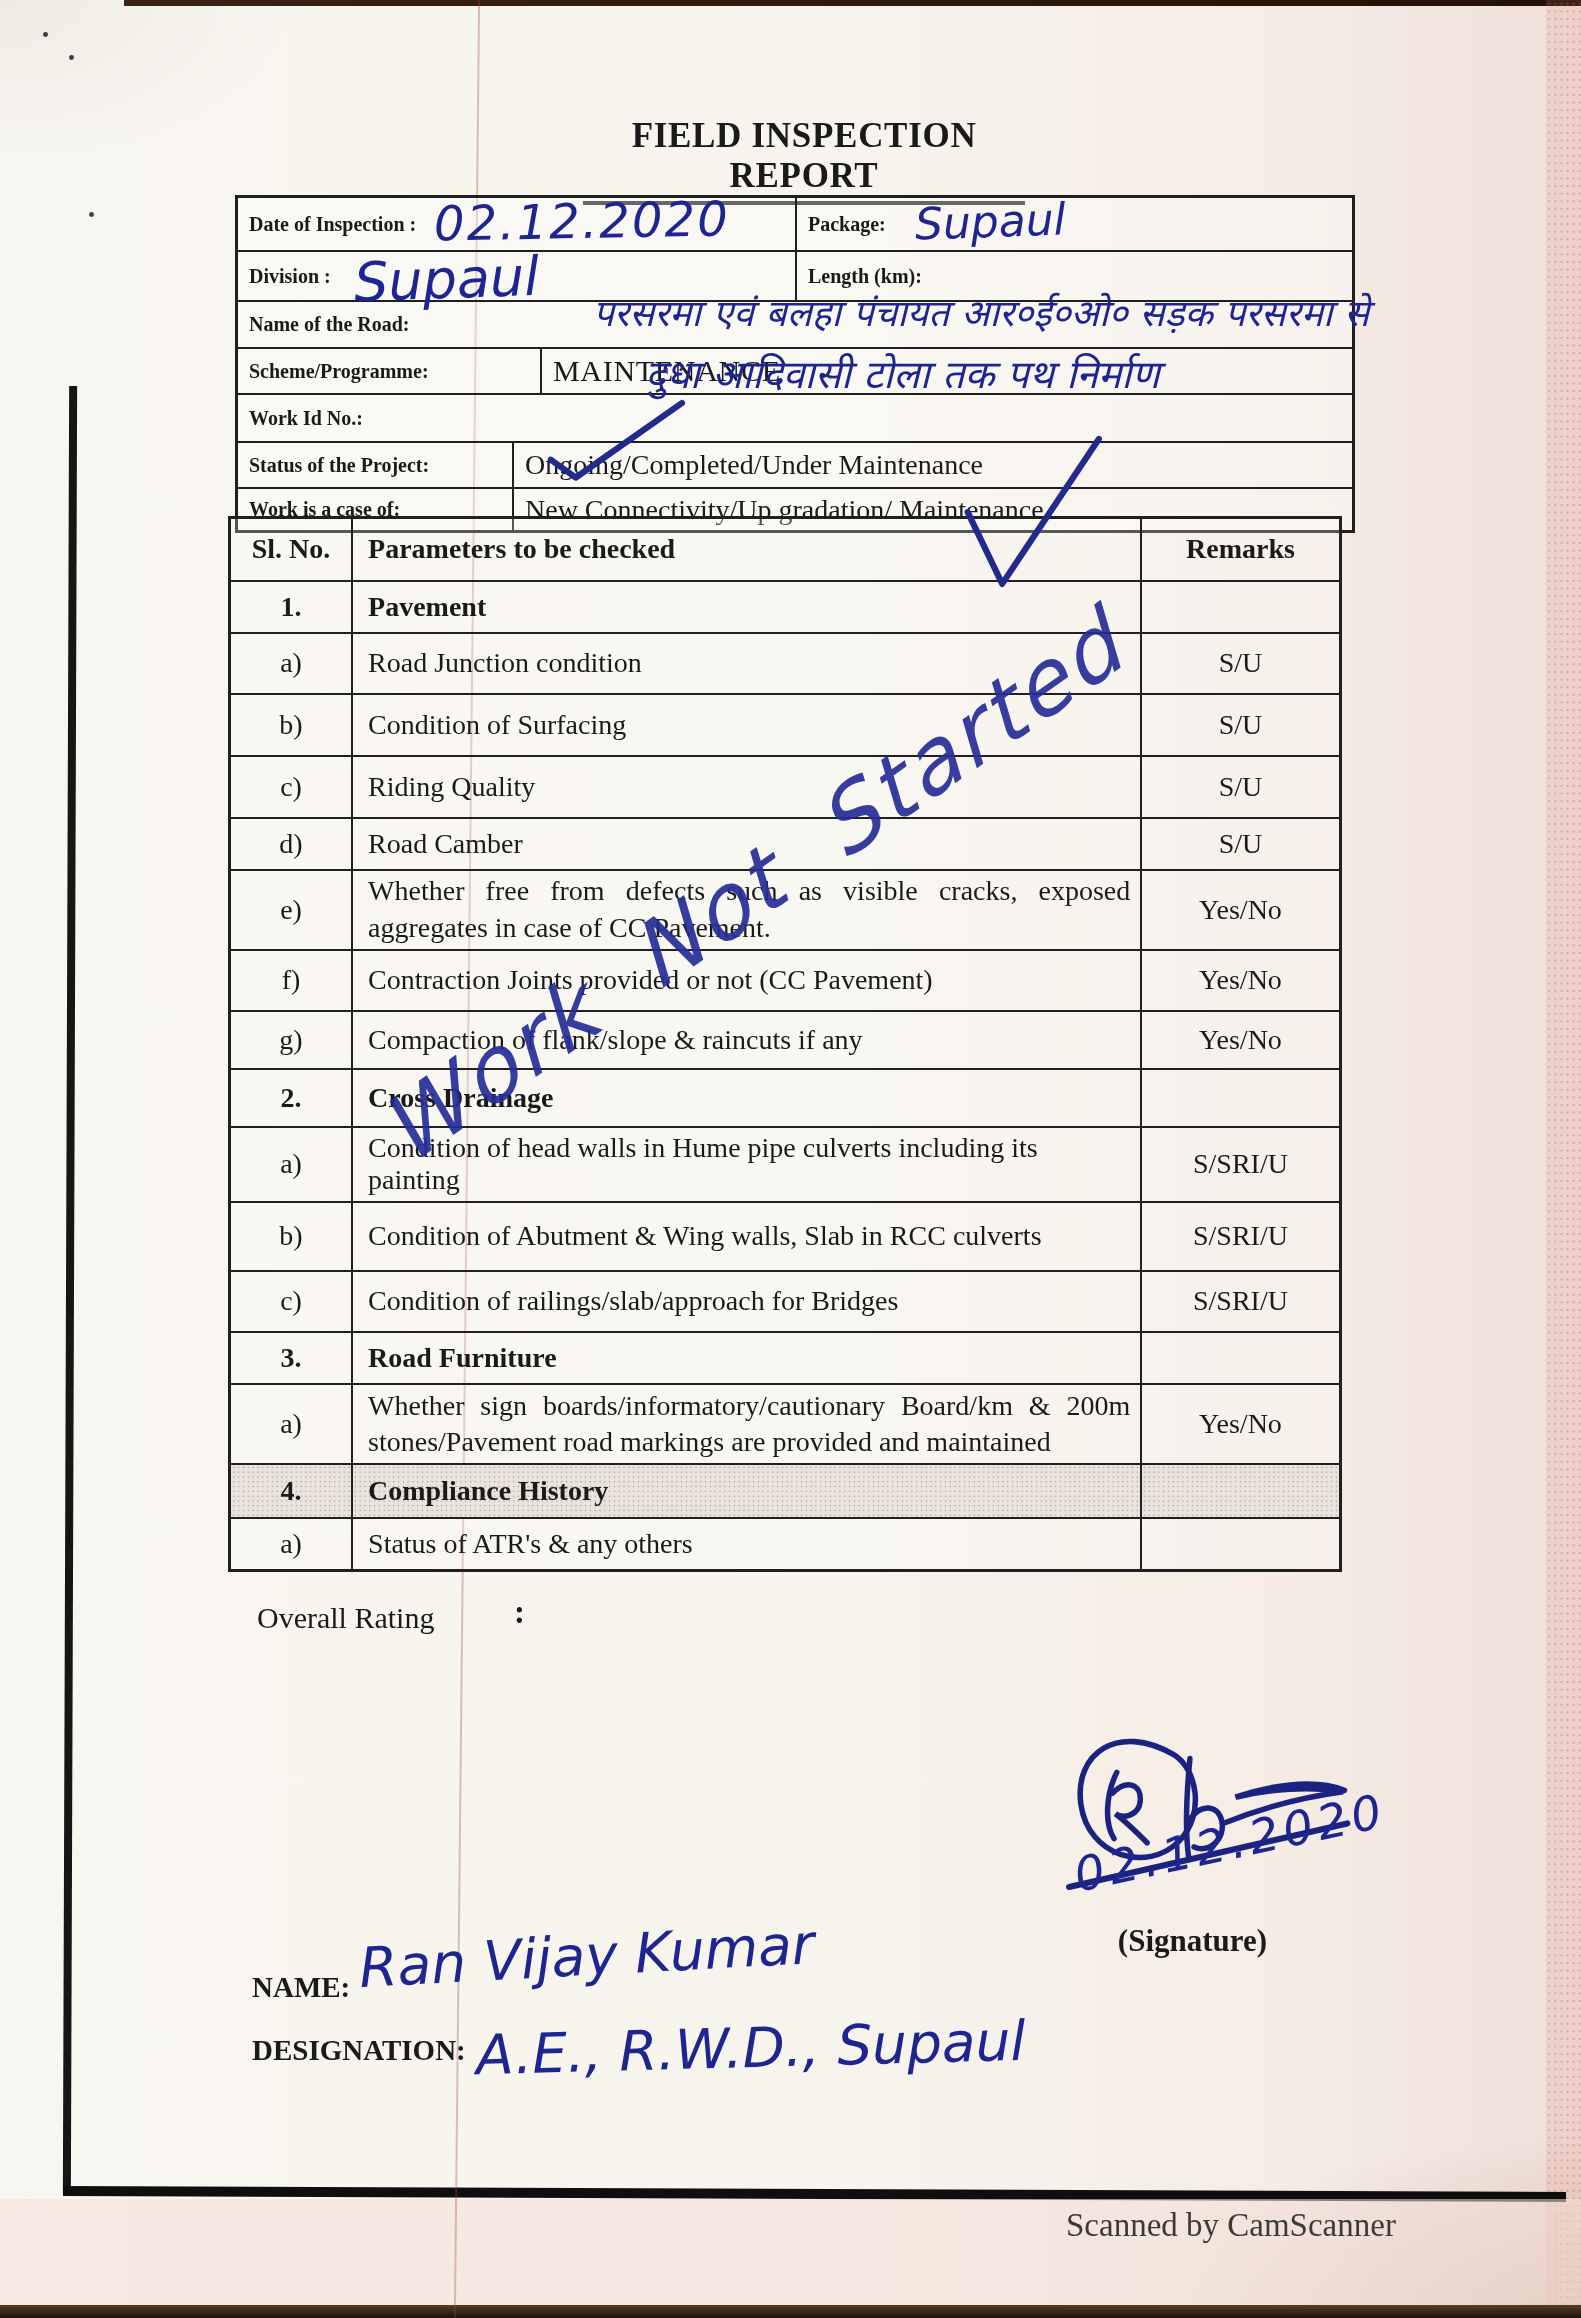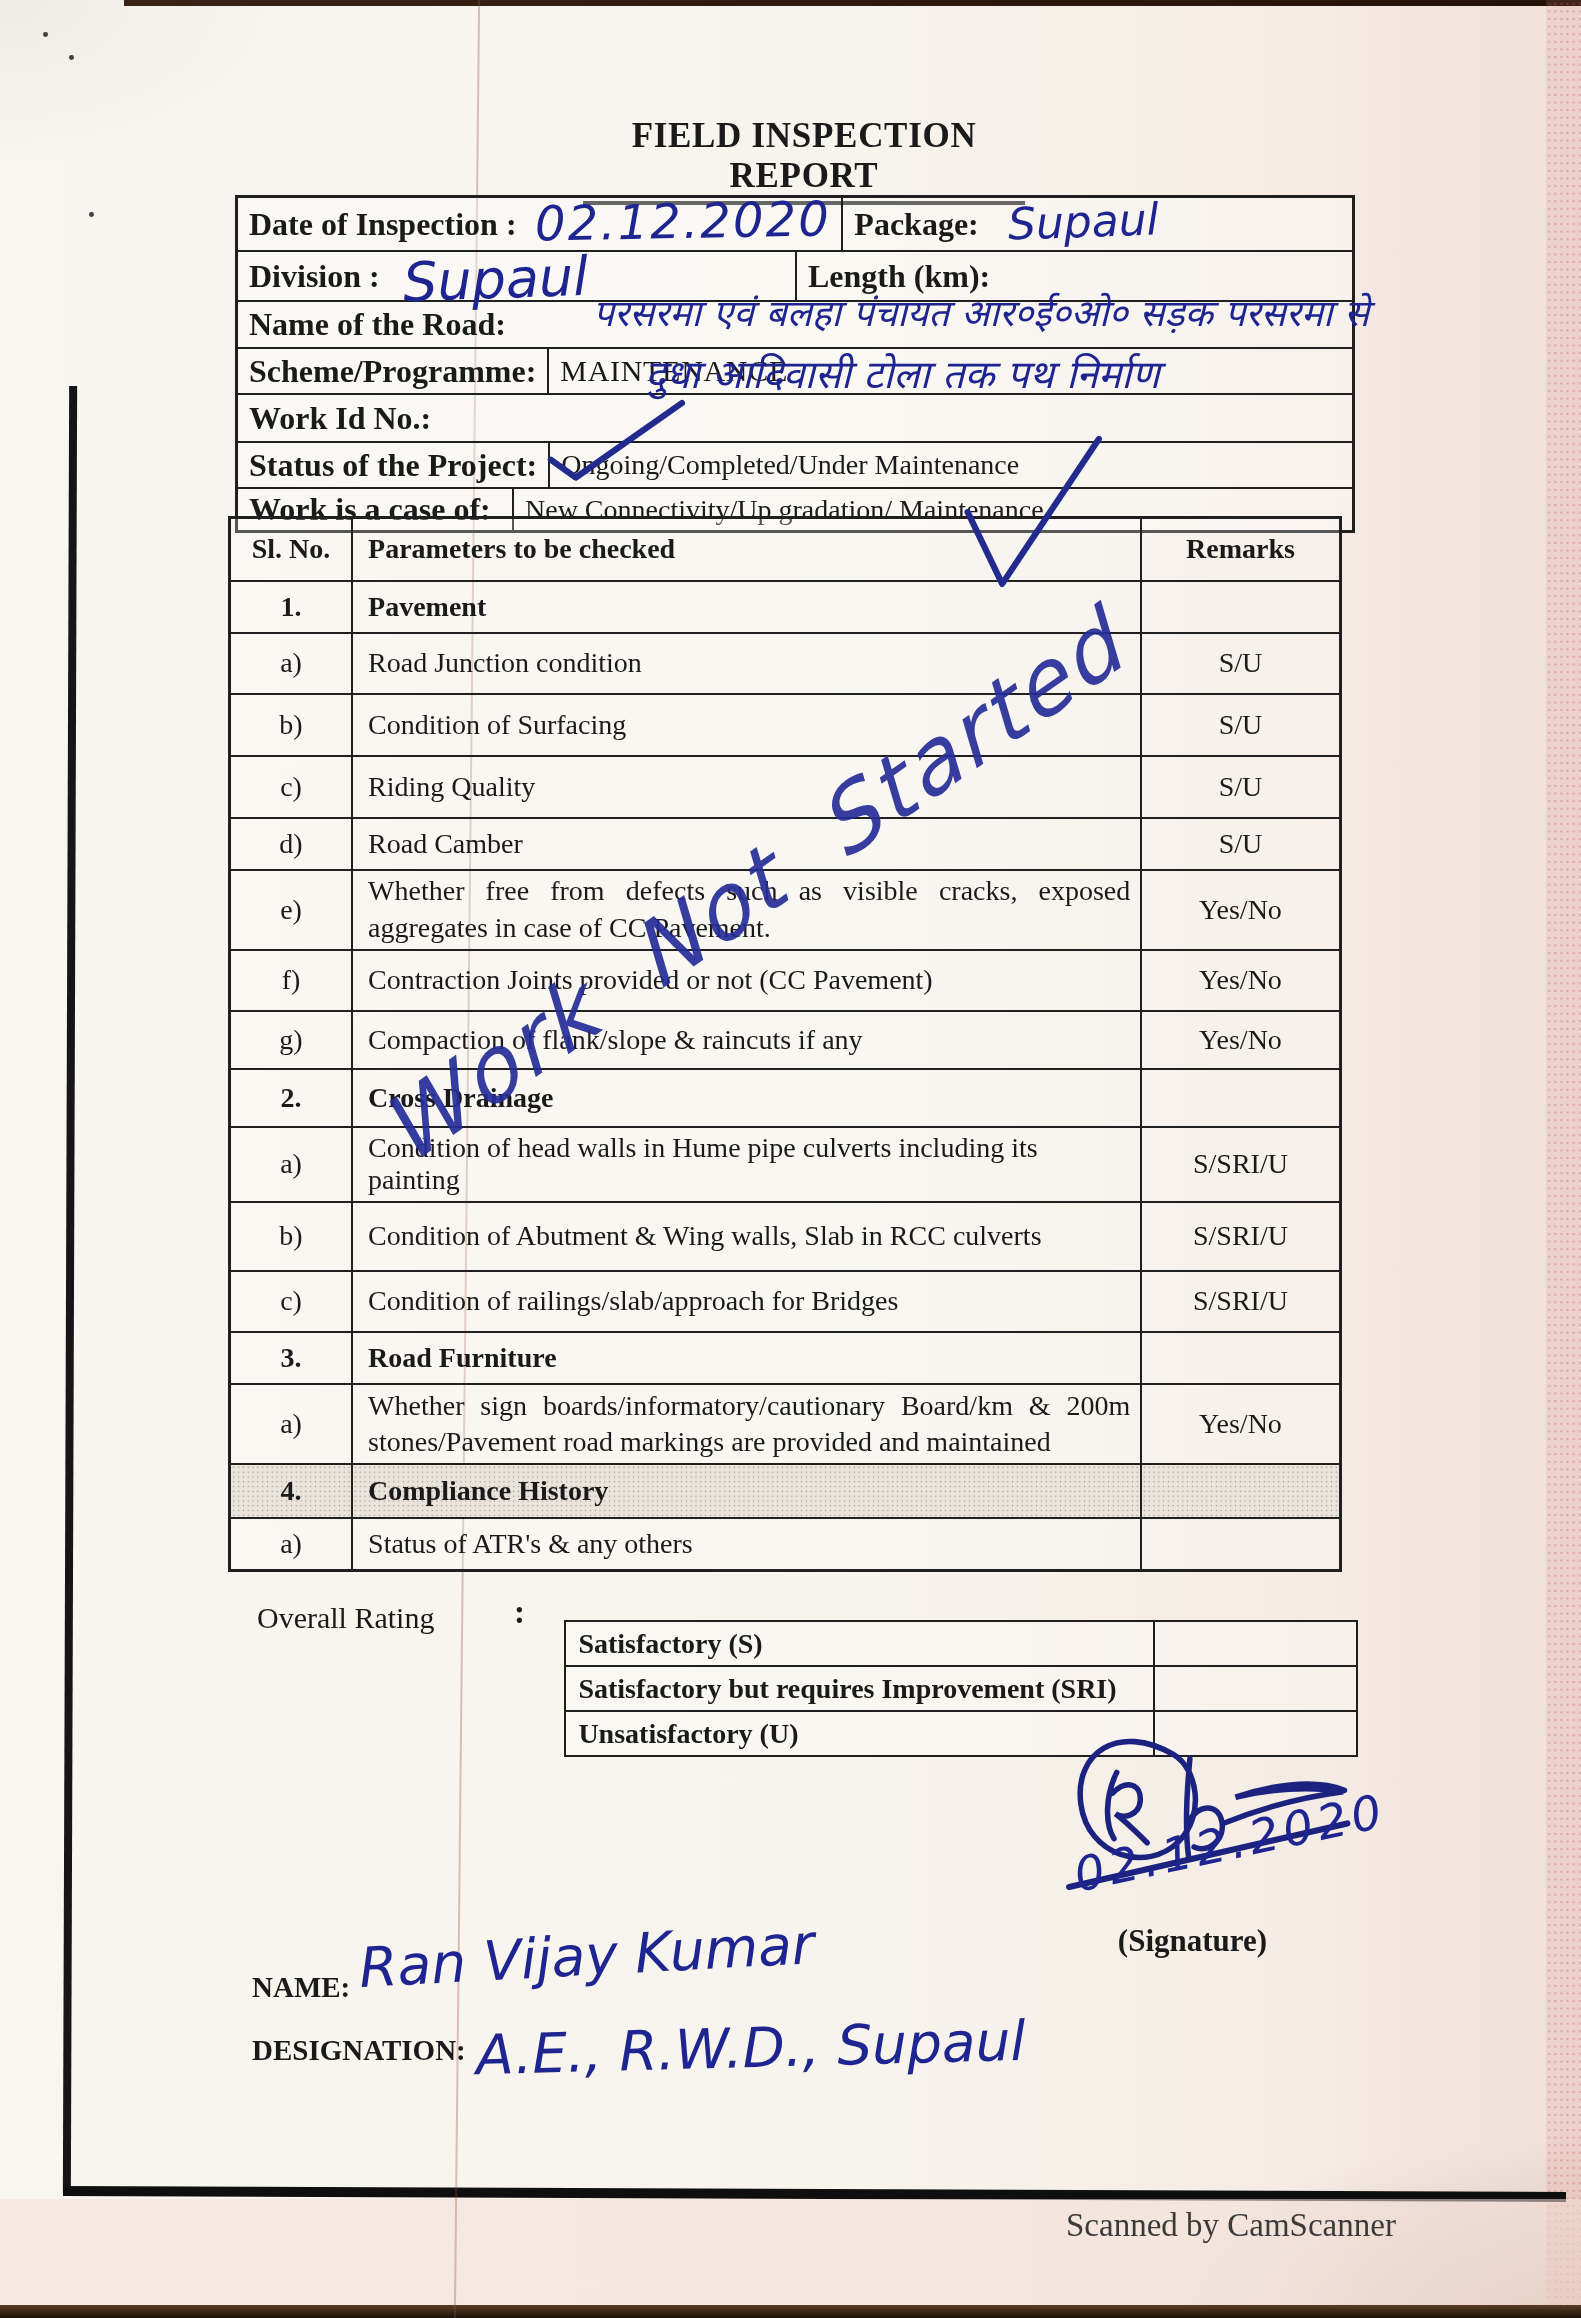--- a/index.html
+++ b/index.html
@@ -26,21 +26,21 @@
   .title{position:absolute;left:583px;top:116px;width:442px;text-align:center;
     font-size:35px;font-weight:bold;letter-spacing:0.7px;
     border-bottom:4.8px solid #161616;padding-bottom:4.8px;}
 
   
   .htable{position:absolute;left:235px;top:195px;width:1114px;border:3.5px solid #1f1f1f;background:rgba(255,255,255,.35);}
   .hrow{display:flex;border-bottom:2.8px solid #1f1f1f;position:relative;}
   .hrow:last-child{border-bottom:none;}
   .hcell{display:flex;align-items:center;padding:1.4px 11px;box-sizing:border-box;overflow:visible;white-space:nowrap;}
   .hdiv{border-right:2.8px solid #1f1f1f;}
-  .plabel{font-weight:bold;font-size:32px;}
+  .plabel{font-weight:bold;font-size:20px;}
   .pvalue{font-size:28px;}
 
   .hw{font-family:"DejaVu Sans",sans-serif;font-style:italic;color:#1e2590;}
   .hw-date{font-size:48px;margin-left:18px;margin-top:-7px;letter-spacing:2.1px;transform:rotate(-1deg);}
   .hw-district{font-size:44px;margin-left:29px;margin-top:-4.1px;transform:rotate(-2deg);}
   .hw-division{font-size:54px;margin-left:23.5px;margin-top:7px;transform:rotate(-2deg);z-index:3;position:relative;}
   .hw-road1{position:absolute;left:593px;top:286px;font-size:37px;white-space:nowrap;z-index:3;}
   .hw-road2{position:absolute;left:645px;top:346px;font-size:39px;white-space:nowrap;z-index:3;}
   .maint{font-size:30px;letter-spacing:0.7px;}
 
@@ -246,34 +246,20 @@
     <tr class="h16">
       <td class="sl">a)</td>
       <td class="param">Status of ATR's &amp; any others</td>
       <td class="remark"></td>
     </tr>
   </tbody>
     </table>
 
   <div class="rating-label">Overall Rating</div>
   <div class="rating-colon">:</div>
-  <div class="rtable">
-    <div class="rrow">
-      <div class="ropt">Satisfactory (S)</div>
-      <div class="rval"></div>
-    </div>
-    <div class="rrow">
-      <div class="ropt">Satisfactory but requires Improvement (SRI)</div>
-      <div class="rval"></div>
-    </div>
-    <div class="rrow">
-      <div class="ropt">Unsatisfactory (U)</div>
-      <div class="rval"></div>
-    </div>
-  </div>
 
   <div class="hw wns">Work Not Started</div>
 
   <svg class="ink-svg" width="1582" height="2319" viewBox="0 0 2292 3360">
     <polyline points="798,666 834,692 988,584" fill="none" stroke="#232a8e" stroke-width="9" stroke-linecap="round" stroke-linejoin="round"></polyline>
     <polyline points="1402,742 1452,846 1592,636" fill="none" stroke="#232a8e" stroke-width="9" stroke-linecap="round" stroke-linejoin="round"></polyline>
     <g stroke="#1c2280" stroke-width="8" fill="none" stroke-linecap="round">
       <path d="M 1700 2542 C 1620 2496, 1556 2540, 1566 2614 C 1576 2690, 1662 2714, 1708 2668 C 1747 2628, 1734 2562, 1700 2542"></path>
       <path d="M 1618 2568 C 1602 2600, 1600 2642, 1614 2664 M 1612 2598 C 1632 2578, 1654 2584, 1652 2610 C 1650 2630, 1628 2636, 1616 2628 C 1632 2640, 1650 2658, 1662 2670"></path>
       <path d="M 1724 2548 C 1719 2600, 1717 2652, 1722 2690 M 1722 2640 C 1736 2614, 1764 2612, 1770 2638 C 1776 2664, 1752 2686, 1730 2676"></path>

